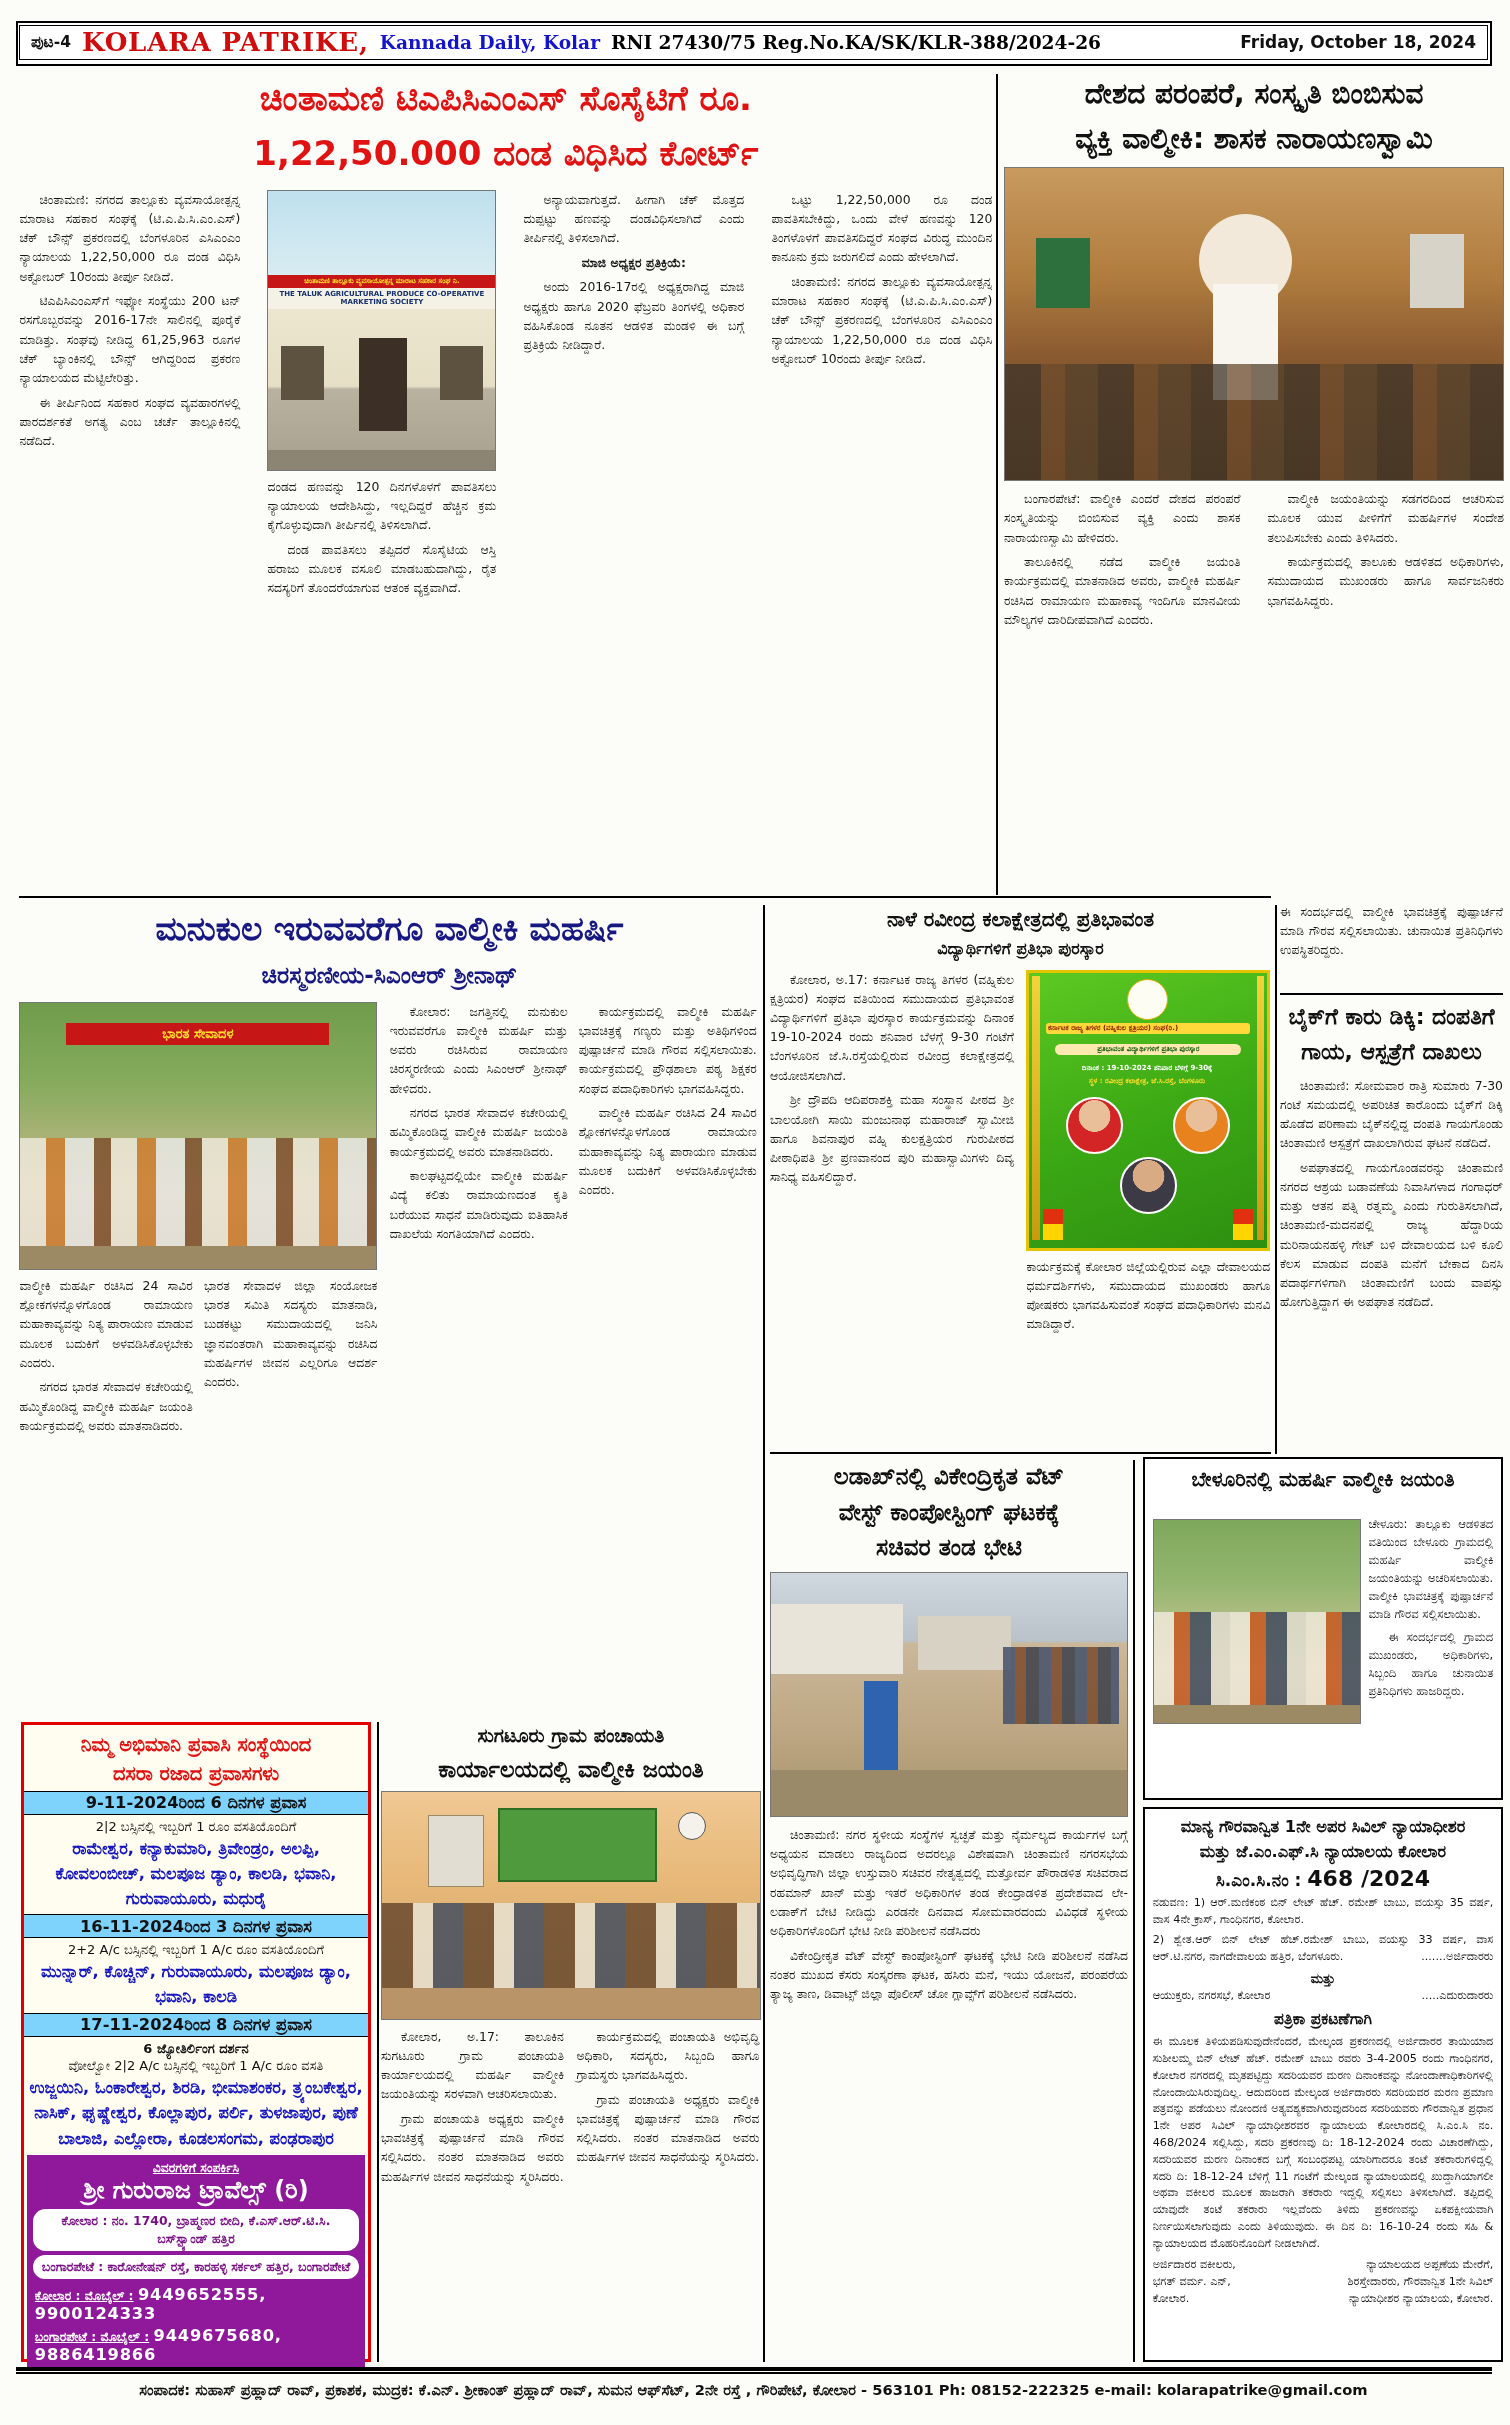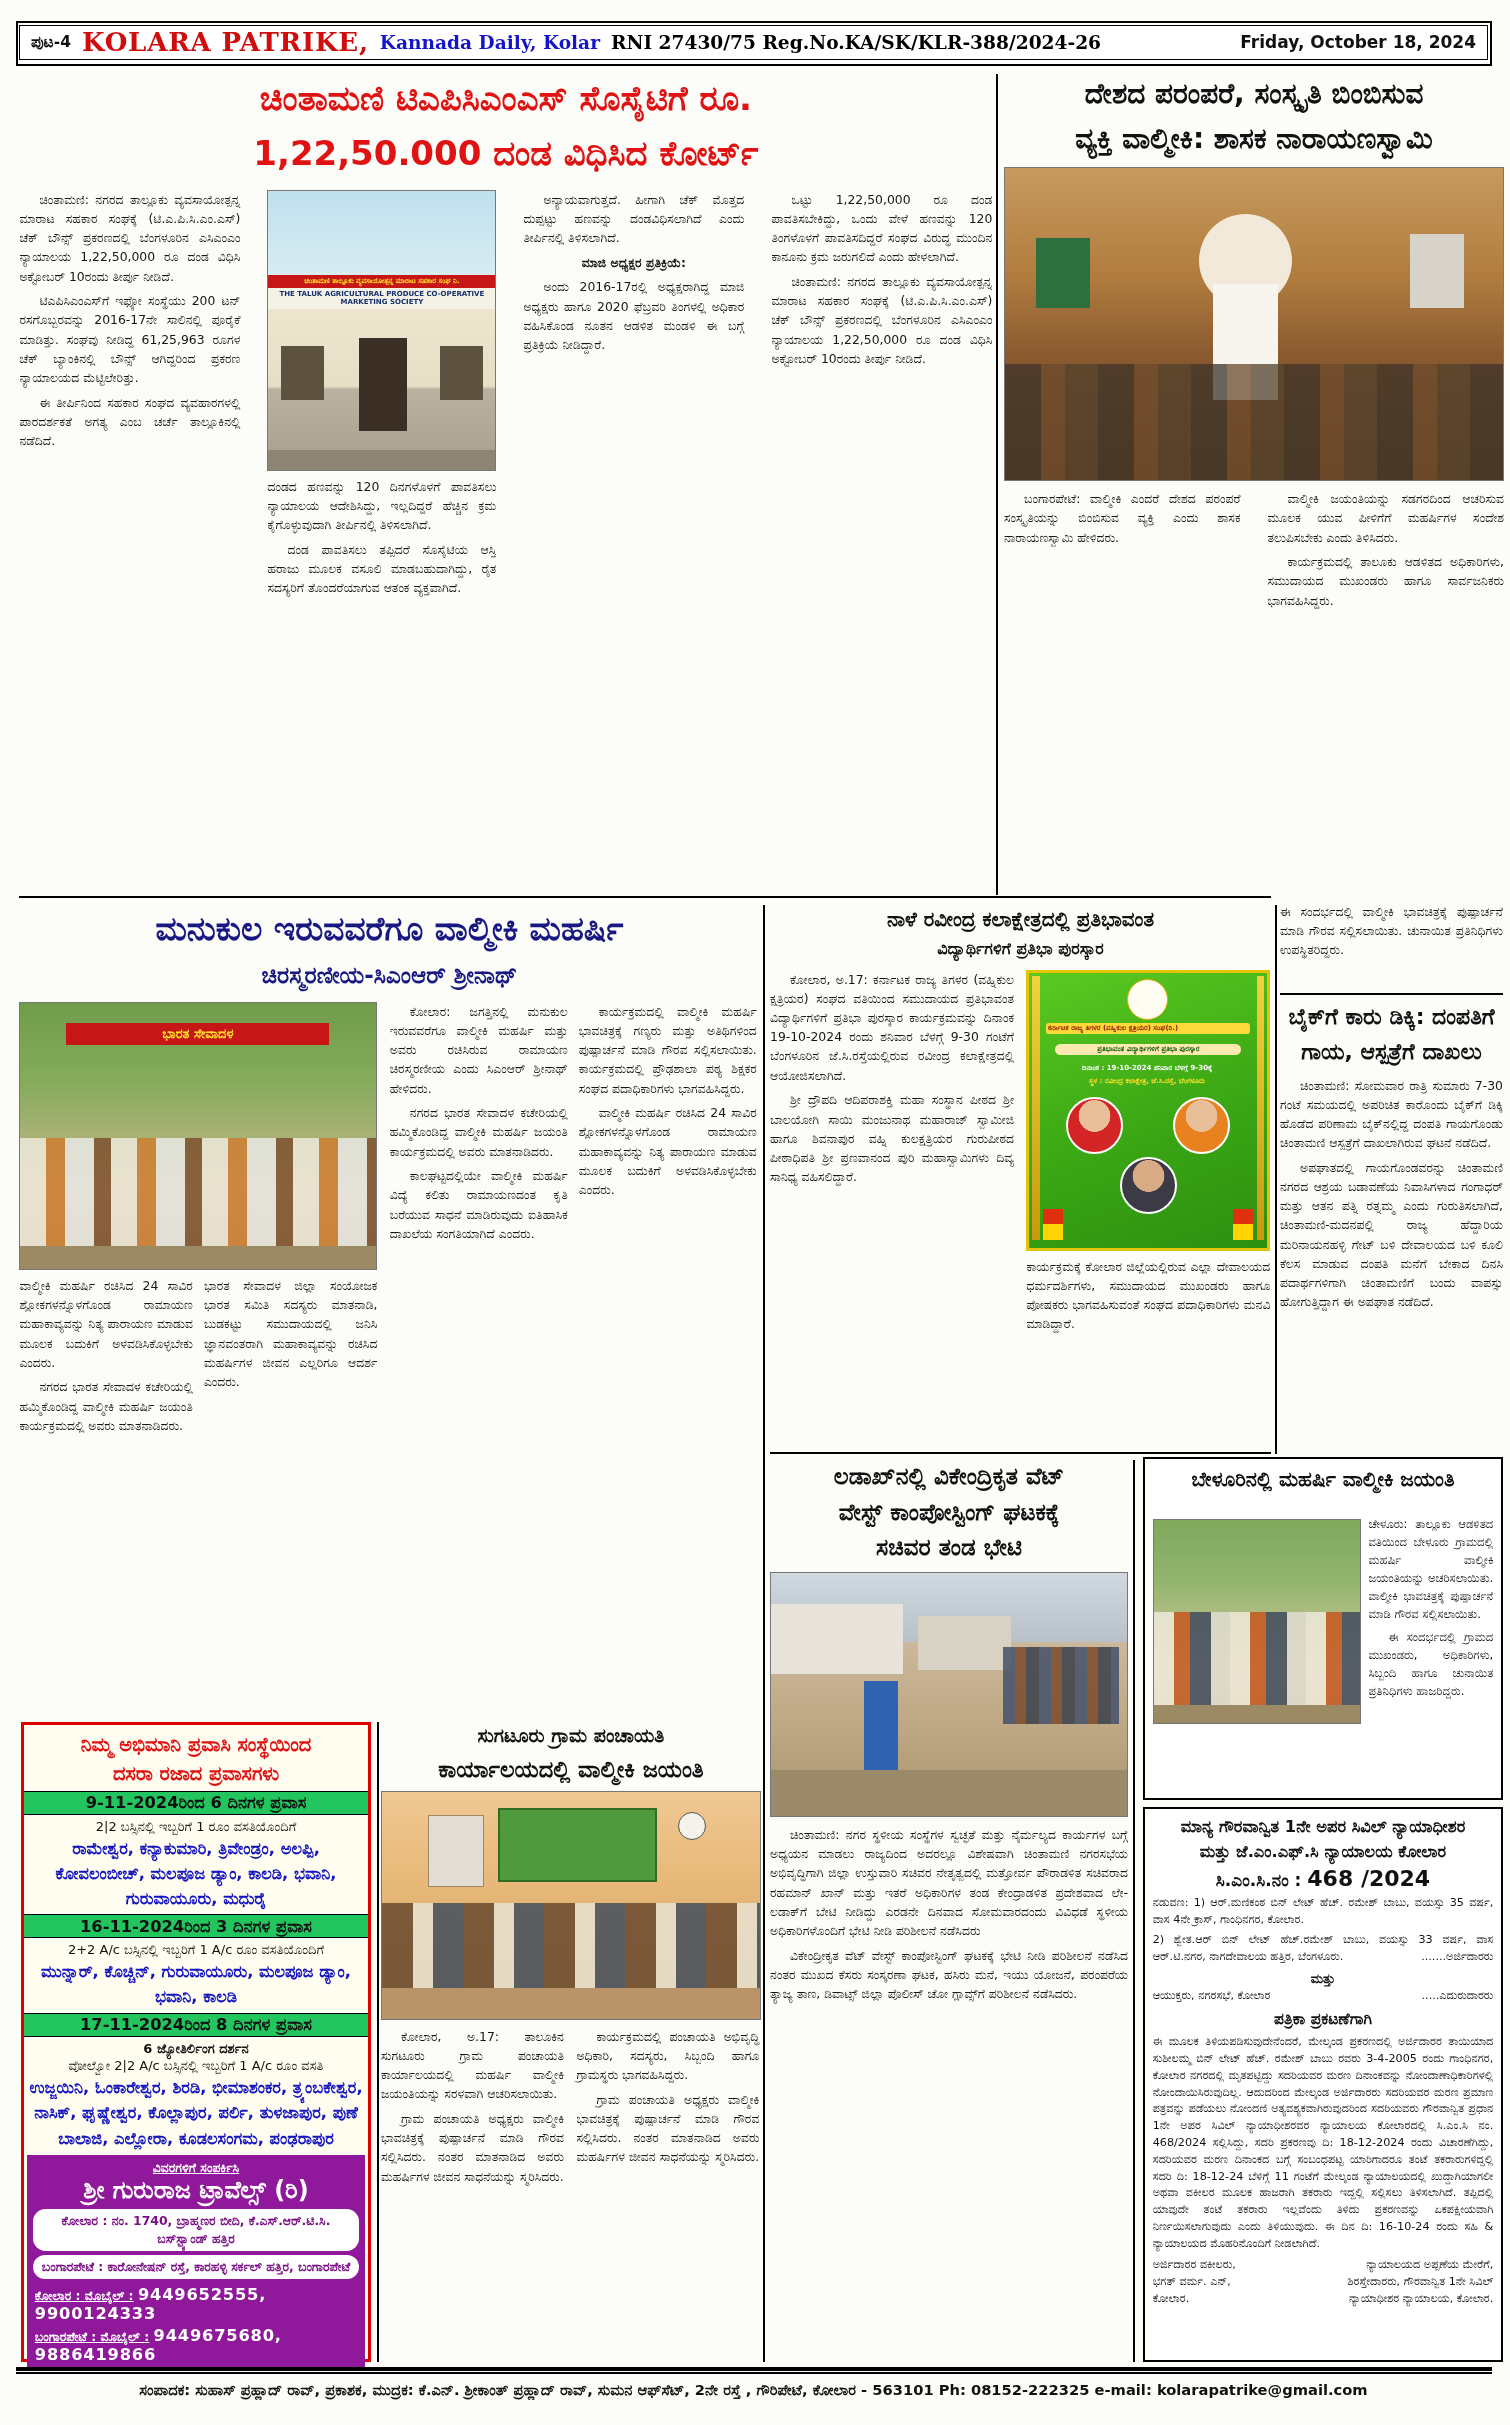--- a/index.html
+++ b/index.html
@@ -22,21 +22,21 @@
   #masthead-in{border:1.2px solid #000;margin:1.5px;height:calc(100% - 5.4px);display:flex;align-items:center;
       padding:0 11px;gap:11px;box-sizing:border-box;white-space:nowrap;}
   .mh-page{font-size:15.5px;font-weight:bold;}
   .mh-title{font-family:"DejaVu Serif",serif;font-size:26px;font-weight:bold;color:#cf0d0d;letter-spacing:0.8px;}
   .mh-sub{font-family:"DejaVu Serif",serif;font-size:18.6px;font-weight:bold;color:#1414cc;}
   .mh-reg{font-family:"DejaVu Serif",serif;font-size:18.6px;font-weight:bold;color:#000;}
   .mh-date{font-size:17px;font-weight:bold;margin-left:auto;}
   
   #adbox{border:3.1px solid #e00000;background:#fffdf0;box-sizing:border-box;text-align:center;}
   .ad-title{color:#e01212;font-weight:bold;font-size:19.4px;line-height:1.5;margin-top:4.6px;}
-  .ad-bar{border-top:1.9px solid #000;border-bottom:1.9px solid #000;background:#22c55e;
+  .ad-bar{border-top:1.9px solid #000;border-bottom:1.9px solid #000;background:#7dd3fc;
           font-weight:bold;font-size:16.3px;padding:1.5px 0;margin:3.1px 0;}
   .ad-note{font-size:13px;padding:0.8px 0;}
   .ad-dest{color:#1515c0;font-weight:bold;font-size:16.3px;line-height:1.55;padding:0 4.6px;}
   #ad-purple{background:#8f189b;color:#fff;margin:4.6px 3.1px 3.1px;padding:4.6px 4.6px 6.2px;}
   .ad-contact{font-size:12.4px;font-weight:bold;text-decoration:underline;}
   .ad-agency{font-size:24px;font-weight:bold;margin:1.5px 0 4.6px;}
   .ad-white{background:#fff;color:#7a1086;border-radius:12.4px;font-weight:bold;font-size:12.4px;
             padding:3.1px 4.6px;margin:3.9px 1.5px;line-height:1.45;}
   .ad-ph{font-size:12.4px;font-weight:bold;text-align:left;padding:1.5px 3.1px;}
   .ad-ph b{font-size:16.3px;letter-spacing:0.8px;}
@@ -116,20 +116,21 @@
     <div class="photo" style="width:500px;height:314px;margin-top:7.7px;background:linear-gradient(#c89a5e 0%,#b07c3e 35%,#8a5a30 60%,#6e441f 100%);">
       <div class="abs" style="left:194px;top:46px;width:93px;height:93px;border-radius:50%;background:#f2e9da;"></div>
       <div class="abs" style="left:208px;top:116px;width:65px;height:116px;background:#f7f5ee;"></div>
       <div class="abs" style="left:0;bottom:0;width:100%;height:116px;background:repeating-linear-gradient(90deg,#3c3328 0 36px,#6b4a2c 36px 60px,#50402c 60px 93px);opacity:.75;"></div>
       <div class="abs" style="left:31px;top:70px;width:54px;height:70px;background:#2e6f3e;"></div>
       <div class="abs" style="right:39px;top:66px;width:54px;height:74px;background:#d8d3c8;"></div>
     </div>
     <div class="cols" style="margin-top:7.7px;height:384px;overflow:hidden;">
       <div class="bodytxt" style="width:242px;">
         <p>ಬಂಗಾರಪೇಟೆ: ವಾಲ್ಮೀಕಿ ಎಂದರೆ ದೇಶದ ಪರಂಪರೆ ಸಂಸ್ಕೃತಿಯನ್ನು ಬಿಂಬಿಸುವ ವ್ಯಕ್ತಿ ಎಂದು ಶಾಸಕ ನಾರಾಯಣಸ್ವಾಮಿ ಹೇಳಿದರು.</p>
+        <p>ತಾಲೂಕಿನಲ್ಲಿ ನಡೆದ ವಾಲ್ಮೀಕಿ ಜಯಂತಿ ಕಾರ್ಯಕ್ರಮದಲ್ಲಿ ಮಾತನಾಡಿದ ಅವರು, ವಾಲ್ಮೀಕಿ ಮಹರ್ಷಿ ರಚಿಸಿದ ರಾಮಾಯಣ ಮಹಾಕಾವ್ಯ ಇಂದಿಗೂ ಮಾನವೀಯ ಮೌಲ್ಯಗಳ ದಾರಿದೀಪವಾಗಿದೆ ಎಂದರು.</p>
       </div>
       <div class="bodytxt" style="width:242px;">
         <p>ವಾಲ್ಮೀಕಿ ಜಯಂತಿಯನ್ನು ಸಡಗರದಿಂದ ಆಚರಿಸುವ ಮೂಲಕ ಯುವ ಪೀಳಿಗೆಗೆ ಮಹರ್ಷಿಗಳ ಸಂದೇಶ ತಲುಪಿಸಬೇಕು ಎಂದು ತಿಳಿಸಿದರು.</p>
         <p>ಕಾರ್ಯಕ್ರಮದಲ್ಲಿ ತಾಲೂಕು ಆಡಳಿತದ ಅಧಿಕಾರಿಗಳು, ಸಮುದಾಯದ ಮುಖಂಡರು ಹಾಗೂ ಸಾರ್ವಜನಿಕರು ಭಾಗವಹಿಸಿದ್ದರು.</p>
       </div>
     </div>
   </div>
 
   <div class="abs hline" style="left:19.4px;top:896px;width:1252px;"></div>
 

